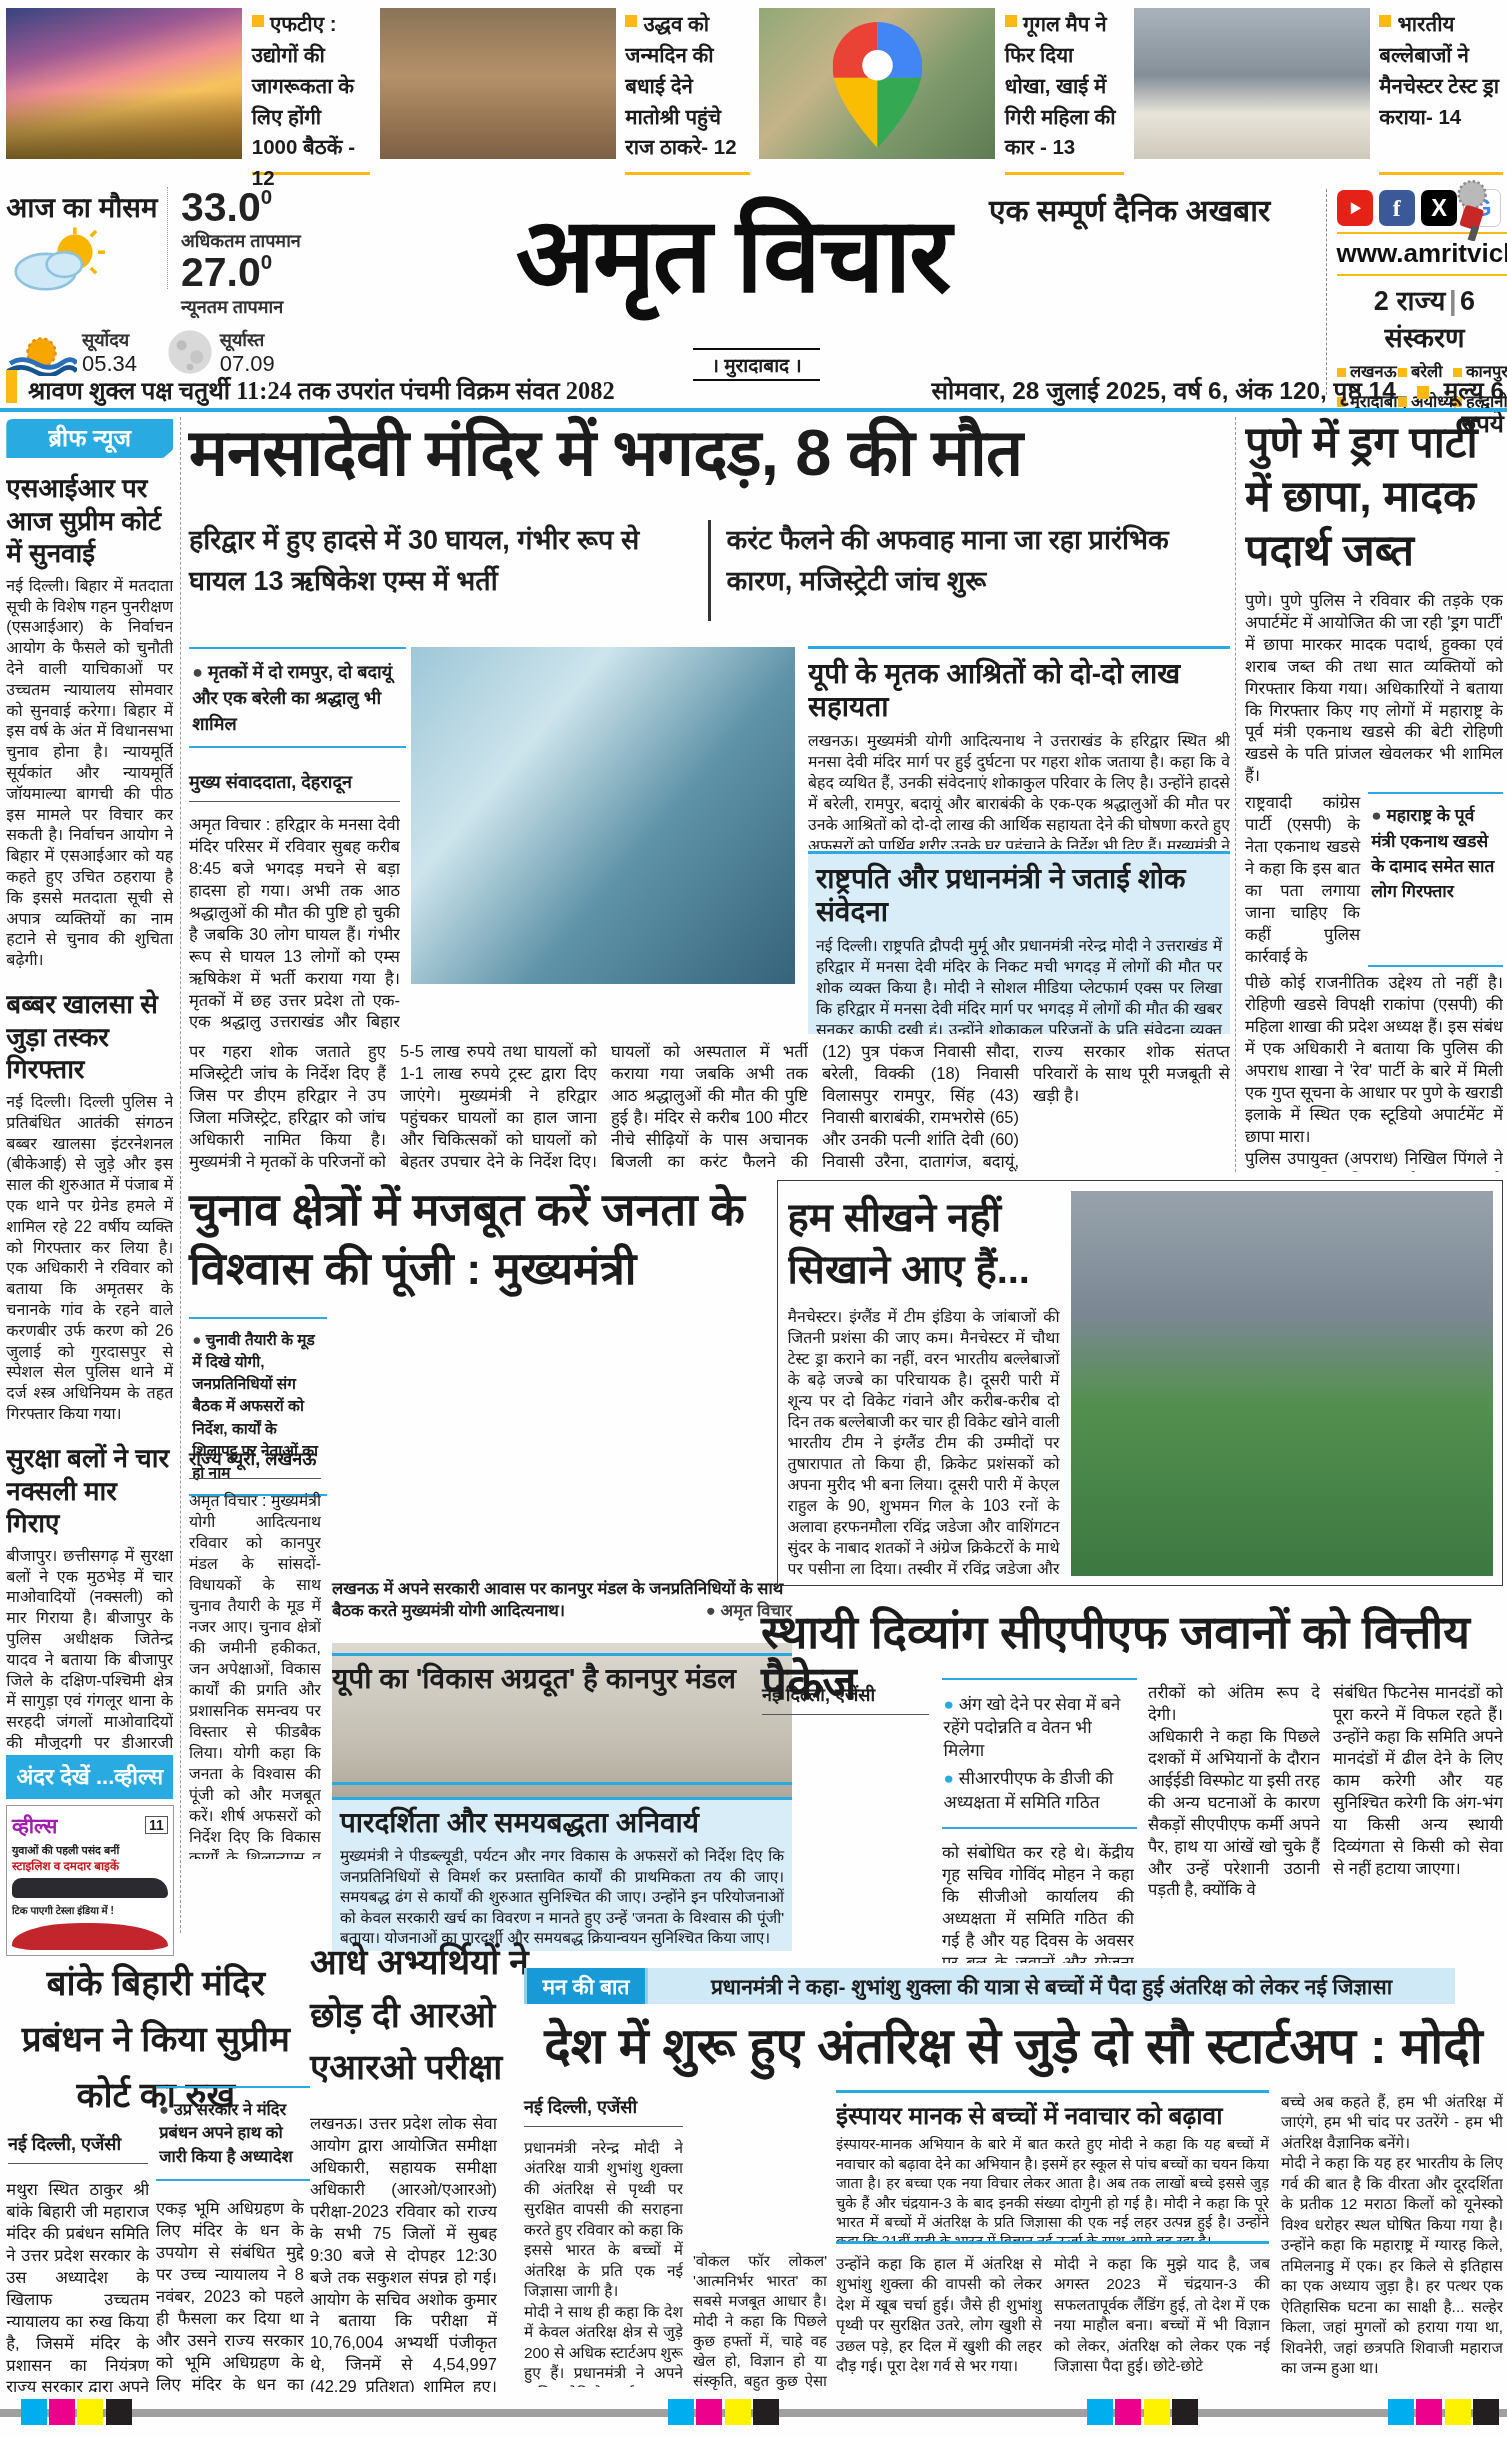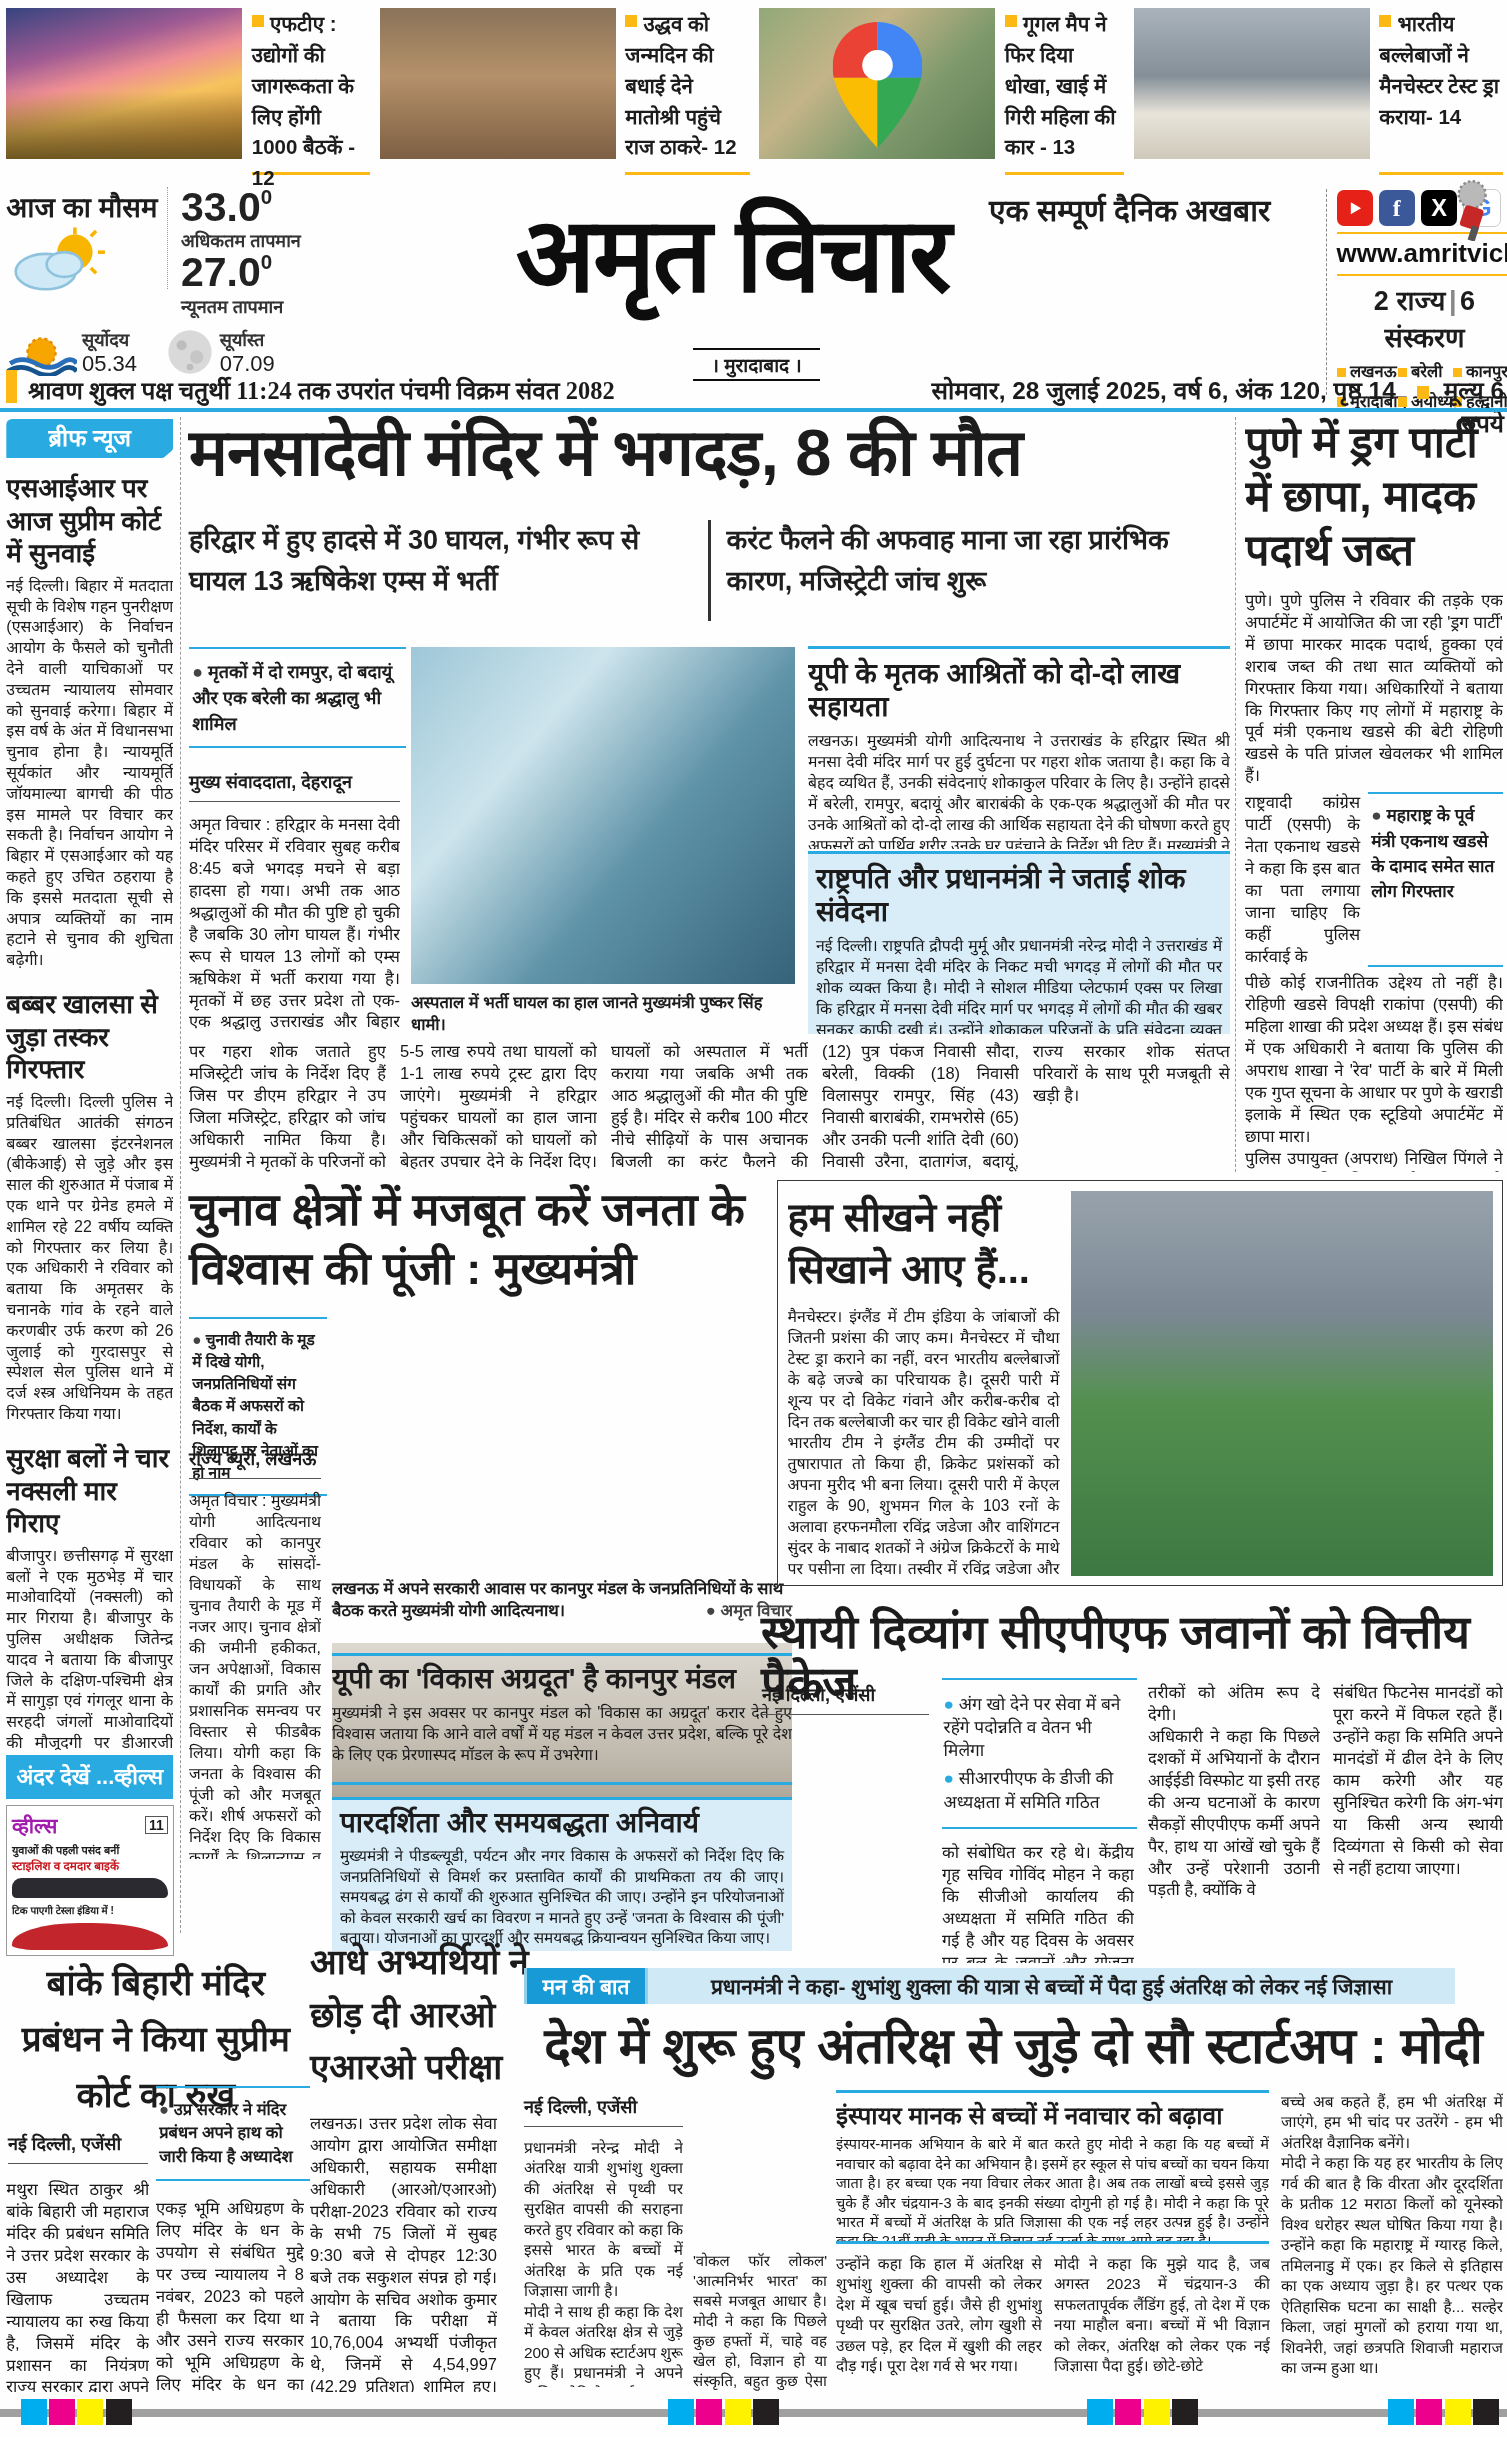--- a/index.html
+++ b/index.html
@@ -245,21 +245,20 @@
   </div>
 
   <div class="abs hl-box" style="left:189px;top:647px;width:211px;">
     <span style="color:#444;">● </span><span>मृतकों में दो रामपुर, दो बदायूं और एक बरेली का श्रद्धालु भी शामिल</span>
   </div>
   <div class="abs byline" style="left:189px;top:769px;width:211px;">मुख्य संवाददाता, देहरादून</div>
   <div class="abs body just plines ov" style="left:189px;top:814px;width:211px;height:219px;">अमृत विचार : हरिद्वार के मनसा देवी मंदिर परिसर में रविवार सुबह करीब 8:45 बजे भगदड़ मचने से बड़ा हादसा हो गया। अभी तक आठ श्रद्धालुओं की मौत की पुष्टि हो चुकी है जबकि 30 लोग घायल हैं। गंभीर रूप से घायल 13 लोगों को एम्स ऋषिकेश में भर्ती कराया गया है। मृतकों में छह उत्तर प्रदेश तो एक-एक श्रद्धालु उत्तराखंड और बिहार का है।
 भगदड़ का कारण प्रारंभिक तौर पर मंदिर से करीब 100 मीटर नीचे सीढ़ियों के पास करंट की अफवाह फैलना बताया जा रहा है। मुख्यमंत्री पुष्कर सिंह धामी ने हादसे</div>
 
   <div class="abs ph ph-hospital" style="left:411px;top:647px;width:384px;height:337px;"></div>
-  <div class="abs cap" style="left:411px;top:991px;width:384px;">अस्पताल में भर्ती घायल का हाल जानते मुख्यमंत्री पुष्कर सिंह धामी।</div>
 
   <div class="abs ov" style="left:808px;top:646px;width:422px;height:192px;border-top:3.2px solid #29abe2;padding-top:7.9px;">
     <h2 class="box-t">यूपी के मृतक आश्रितों को दो-दो लाख सहायता</h2>
     <div class="body just" style="font-size:15.8px;">लखनऊ। मुख्यमंत्री योगी आदित्यनाथ ने उत्तराखंड के हरिद्वार स्थित श्री मनसा देवी मंदिर मार्ग पर हुई दुर्घटना पर गहरा शोक जताया है। कहा कि वे बेहद व्यथित हैं, उनकी संवेदनाएं शोकाकुल परिवार के लिए है। उन्होंने हादसे में बरेली, रामपुर, बदायूं और बाराबंकी के एक-एक श्रद्धालुओं की मौत पर उनके आश्रितों को दो-दो लाख की आर्थिक सहायता देने की घोषणा करते हुए अफसरों को पार्थिव शरीर उनके घर पहुंचाने के निर्देश भी दिए हैं। मुख्यमंत्री ने सोशल मीडिया मंच पर कहा है कि श्रद्धालुओं के निधन का समाचार अत्यंत पीड़ादायक और मन को व्यथित करने वाला है। मेरी संवेदनाएं शोक संतप्त परिजनों के साथ हैं।</div>
   </div>
   <div class="abs ov tint" style="left:808px;top:851px;width:422px;height:183px;border-top:3.2px solid #29abe2;padding:7.9px 7.9px 0 7.9px;box-sizing:border-box;">
     <h2 class="box-t">राष्ट्रपति और प्रधानमंत्री ने जताई शोक संवेदना</h2>
     <div class="body just" style="font-size:15.8px;">नई दिल्ली। राष्ट्रपति द्रौपदी मुर्मू और प्रधानमंत्री नरेन्द्र मोदी ने उत्तराखंड में हरिद्वार में मनसा देवी मंदिर के निकट मची भगदड़ में लोगों की मौत पर शोक व्यक्त किया है। मोदी ने सोशल मीडिया प्लेटफार्म एक्स पर लिखा कि हरिद्वार में मनसा देवी मंदिर मार्ग पर भगदड़ में लोगों की मौत की खबर सुनकर काफी दुखी हूं। उन्होंने शोकाकुल परिजनों के प्रति संवेदना व्यक्त करते हुए घायलों के शीघ्र स्वस्थ होने की कामना की है।</div>
   </div>
 
@@ -292,21 +291,20 @@
   <div class="abs body just plines ov" style="left:189px;top:1490px;width:132px;height:369px;font-size:15.8px;">अमृत विचार : मुख्यमंत्री योगी आदित्यनाथ रविवार को कानपुर मंडल के सांसदों-विधायकों के साथ चुनाव तैयारी के मूड में नजर आए। चुनाव क्षेत्रों की जमीनी हकीकत, जन अपेक्षाओं, विकास कार्यों की प्रगति और प्रशासनिक समन्वय पर विस्तार से फीडबैक लिया। योगी कहा कि जनता के विश्वास की पूंजी को और मजबूत करें। शीर्ष अफसरों को निर्देश दिए कि विकास कार्यों के शिलान्यास व लोकार्पण के शिलापट्ट पर संबंधित जनप्रतिनिधि का नाम जरूर हो।
 मुख्यमंत्री आवास पर हुई खास बैठक में सभी विधायकों ने अपनी बातें कहीं। बैठक में लोक निर्माण विभाग के प्रमुख सचिव ने मंडल के छह जिलों में जनप्रतिनिधियों और शैक्षिक विविधता, ऐतिहासिक चेतना और जनशक्तियों की प्रतिबद्धता के बीच का भरोसेमंद सेतु बताया। योगी ने राज्य की औद्योगिक</div>
 
   <div class="abs ph ph-meeting" style="left:332px;top:1306px;width:460px;height:266px;"></div>
   <div class="abs cap" style="left:332px;top:1577px;width:460px;">
     <span>लखनऊ में अपने सरकारी आवास पर कानपुर मंडल के जनप्रतिनिधियों के साथ बैठक करते मुख्यमंत्री योगी आदित्यनाथ।</span>
     <span style="float:right;color:#444;">● <span>अमृत विचार</span></span>
   </div>
   <div class="abs ov" style="left:332px;top:1653px;width:460px;height:132px;border-top:3.2px solid #29abe2;border-bottom:3.2px solid #29abe2;padding-top:6.3px;box-sizing:border-box;">
     <h2 class="box-t">यूपी का 'विकास अग्रदूत' है कानपुर मंडल</h2>
-    <div class="body just" style="font-size:15.8px;">मुख्यमंत्री ने इस अवसर पर कानपुर मंडल को 'विकास का अग्रदूत' करार देते हुए विश्वास जताया कि आने वाले वर्षों में यह मंडल न केवल उत्तर प्रदेश, बल्कि पूरे देश के लिए एक प्रेरणास्पद मॉडल के रूप में उभरेगा।</div>
   </div>
   <div class="abs ov tint" style="left:332px;top:1797px;width:460px;height:154px;border-top:3.2px solid #29abe2;padding:6.3px 7.9px 0 7.9px;box-sizing:border-box;">
     <h2 class="box-t">पारदर्शिता और समयबद्धता अनिवार्य</h2>
     <div class="body just" style="font-size:15.4px;">मुख्यमंत्री ने पीडब्ल्यूडी, पर्यटन और नगर विकास के अफसरों को निर्देश दिए कि जनप्रतिनिधियों से विमर्श कर प्रस्तावित कार्यों की प्राथमिकता तय की जाए। समयबद्ध ढंग से कार्यों की शुरुआत सुनिश्चित की जाए। उन्होंने इन परियोजनाओं को केवल सरकारी खर्च का विवरण न मानते हुए उन्हें 'जनता के विश्वास की पूंजी' बताया। योजनाओं का पारदर्शी और समयबद्ध क्रियान्वयन सुनिश्चित किया जाए।</div>
   </div>
 
   <div class="abs" style="left:777px;top:1180px;width:726px;height:406px;border:1.6px solid #3a3a3a;box-sizing:border-box;padding:9.5px;display:flex;gap:11px;">
     <div class="ov" style="width:272px;">
       <h1 style="font-size:40px;font-weight:900;line-height:1.3;margin:0 0 11px 0;">हम सीखने नहीं सिखाने आए हैं...</h1>
       <div class="body just" style="font-size:15.8px;">मैनचेस्टर। इंग्लैंड में टीम इंडिया के जांबाजों की जितनी प्रशंसा की जाए कम। मैनचेस्टर में चौथा टेस्ट ड्रा कराने का नहीं, वरन भारतीय बल्लेबाजों के बढ़े जज्बे का परिचायक है। दूसरी पारी में शून्य पर दो विकेट गंवाने और करीब-करीब दो दिन तक बल्लेबाजी कर चार ही विकेट खोने वाली भारतीय टीम ने इंग्लैंड टीम की उम्मीदों पर तुषारापात तो किया ही, क्रिकेट प्रशंसकों को अपना मुरीद भी बना लिया। दूसरी पारी में केएल राहुल के 90, शुभमन गिल के 103 रनों के अलावा हरफनमौला रविंद्र जडेजा और वाशिंगटन सुंदर के नाबाद शतकों ने अंग्रेज क्रिकेटरों के माथे पर पसीना ला दिया। तस्वीर में रविंद्र जडेजा और वाशिंगटन सुंदर एकदूसरे को बधाई देते हुए कदाचित यही जता रहे कि ओवल में होने वाले पांचवें टेस्ट मैच के लिए अंग्रेज हमें हल्के में कदापि न लें।</div>

